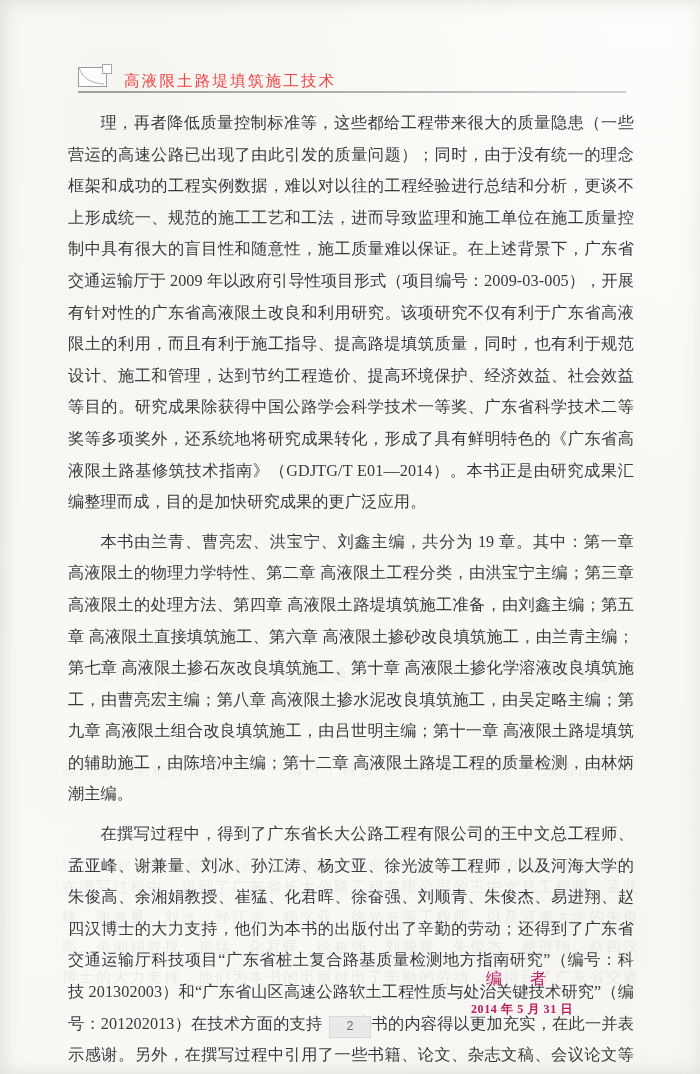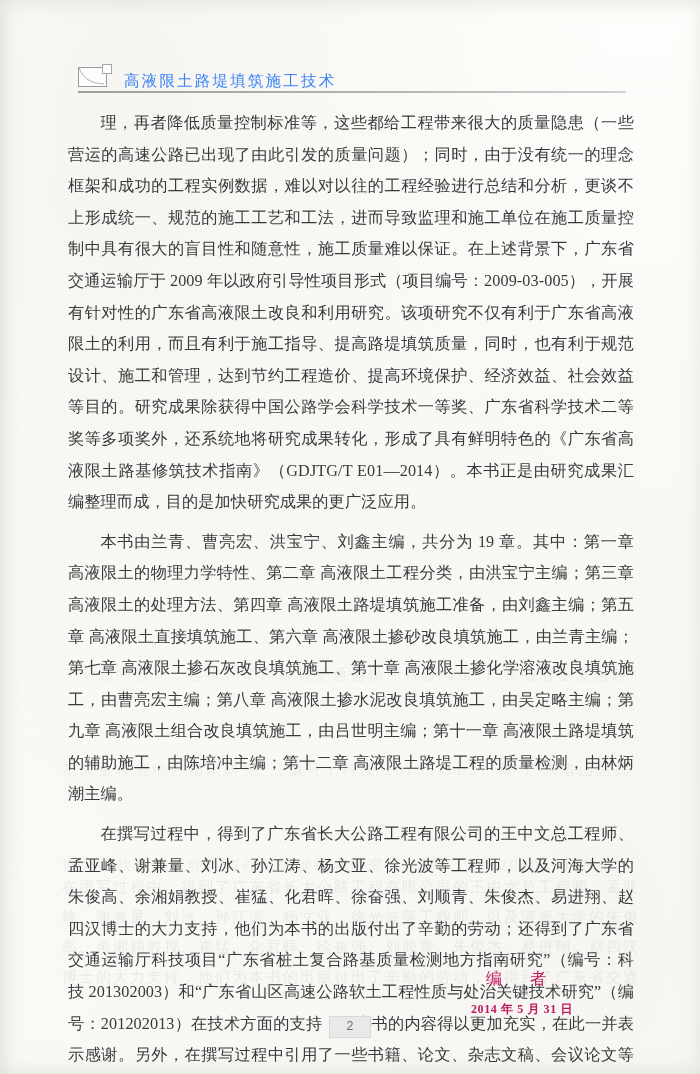--- a/index.html
+++ b/index.html
@@ -78,21 +78,21 @@
     background: #ffffff;
   }
   .head-icon .curve {
     position: absolute;
     left: 0; top: 3px;
     width: 27px; height: 18px;
   }
   .head-title {
     font-size: 15.5px;
     letter-spacing: 2.2px;
-    color: #3b82f6;
+    color: #ef4444;
     font-family: "Liberation Sans", "DejaVu Sans", sans-serif;
     font-weight: 500;
     white-space: nowrap;
     line-height: 1;
   }
   .head-rule {
     position: absolute;
     left: 0;
     top: 33px;
     width: 548px;

